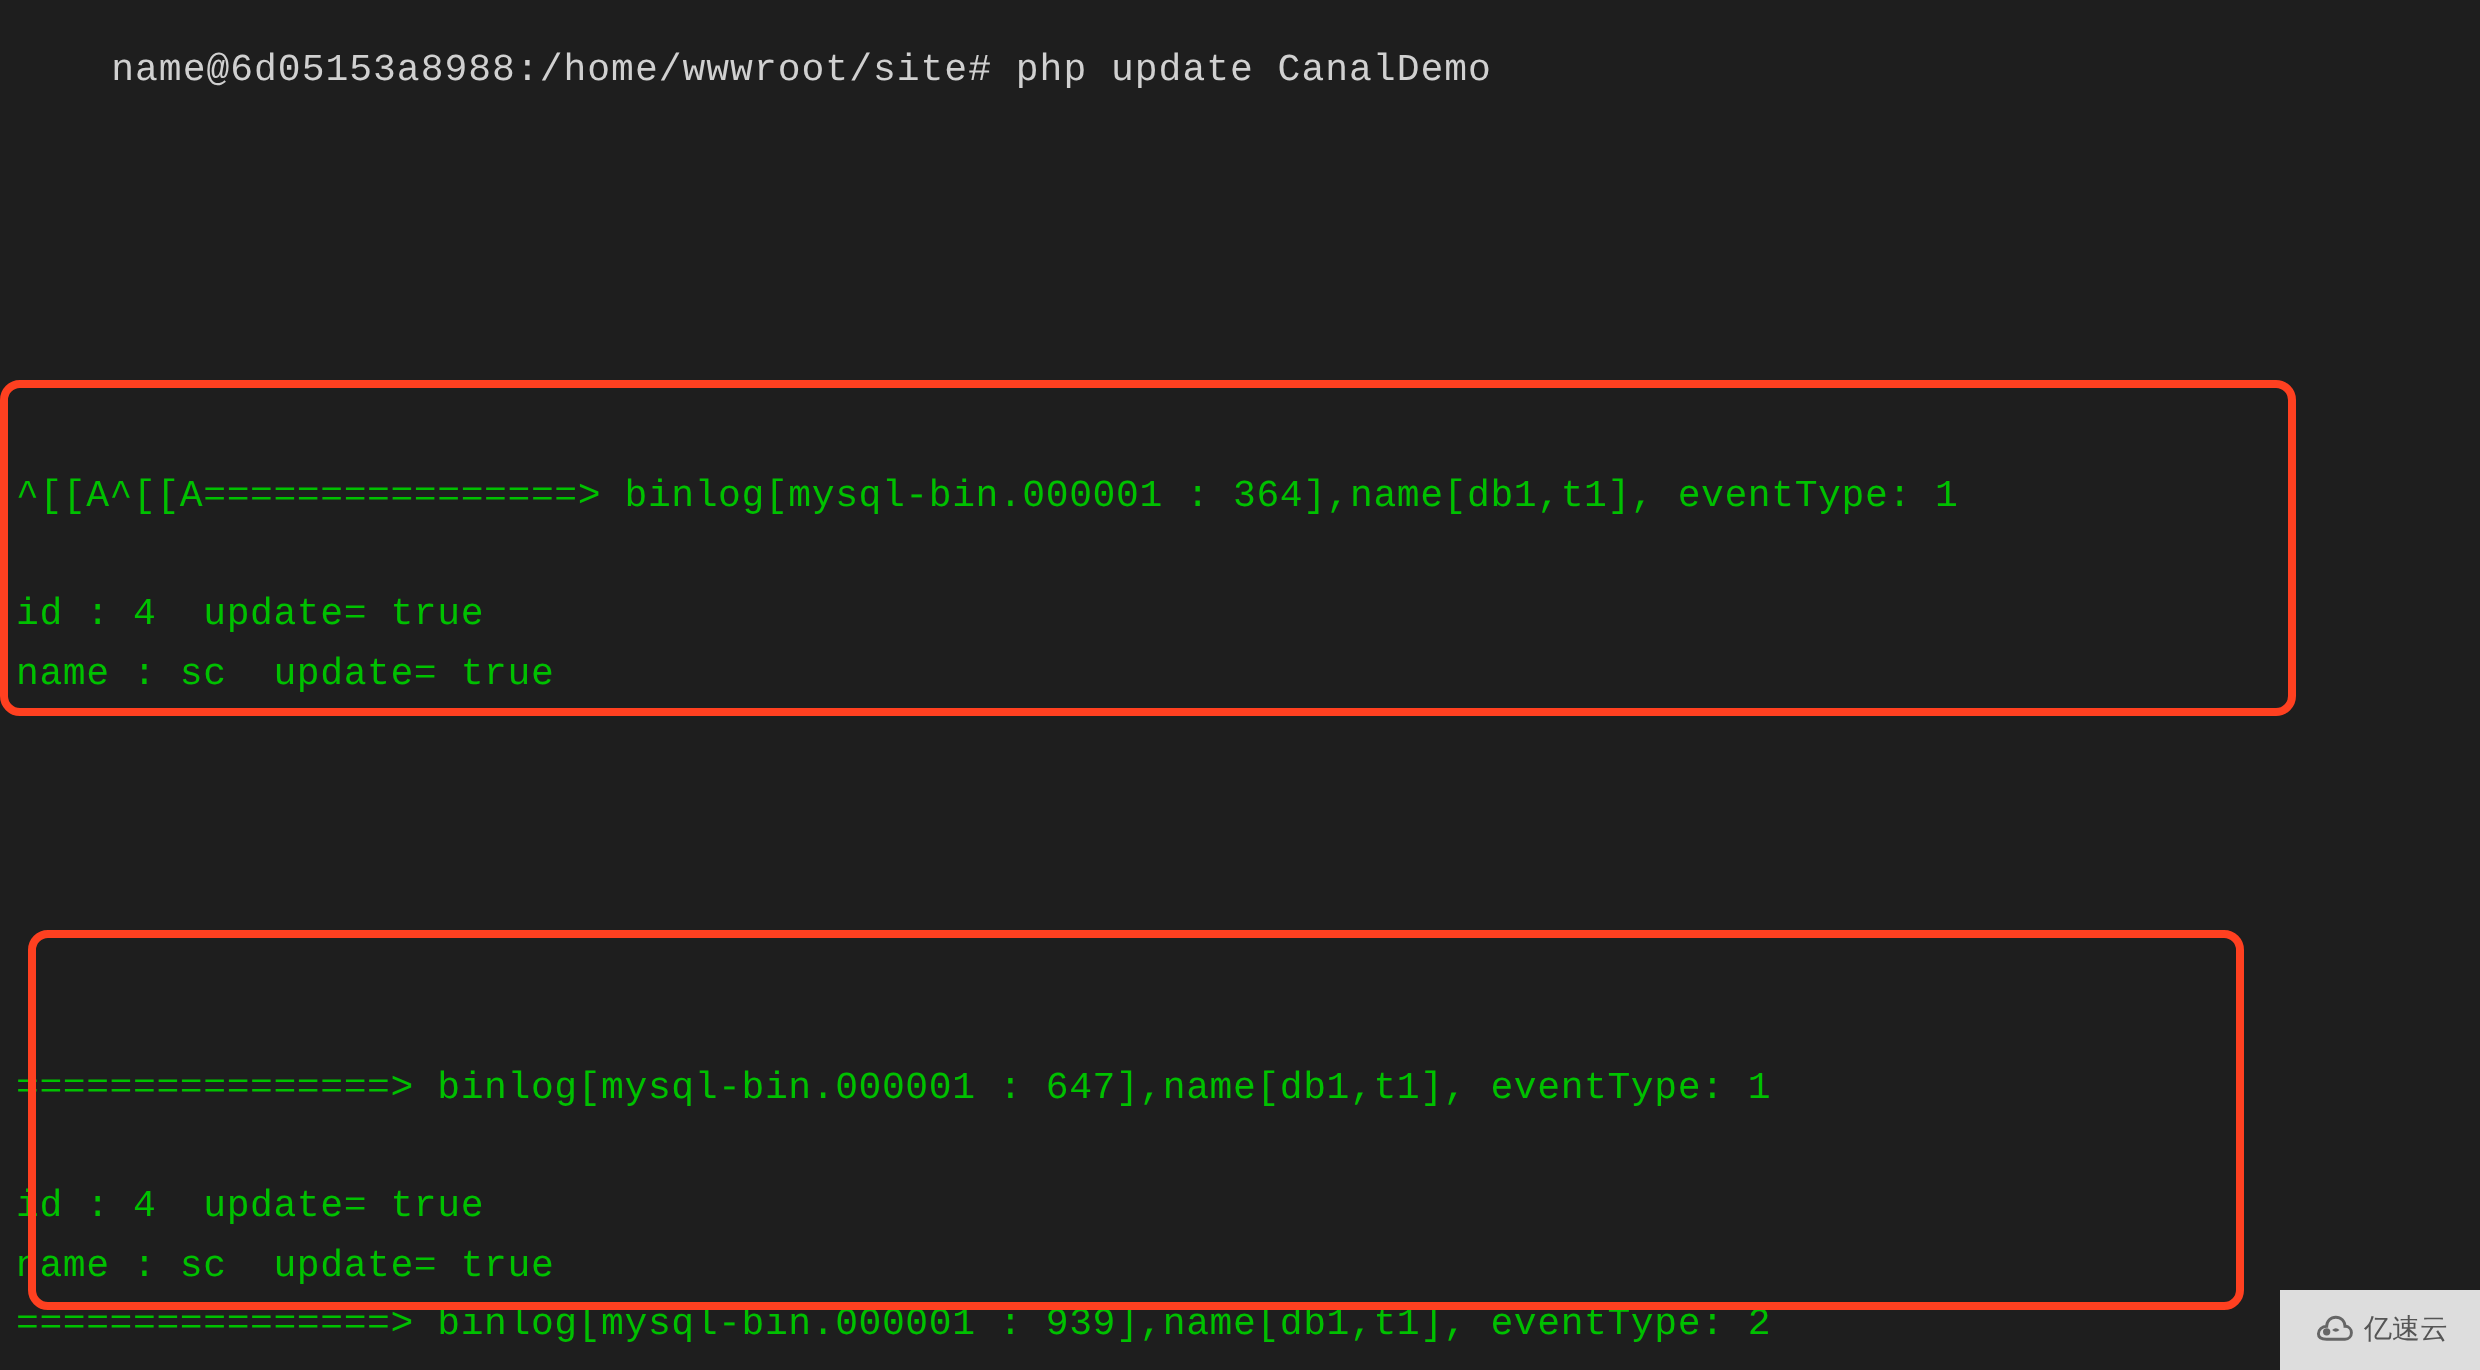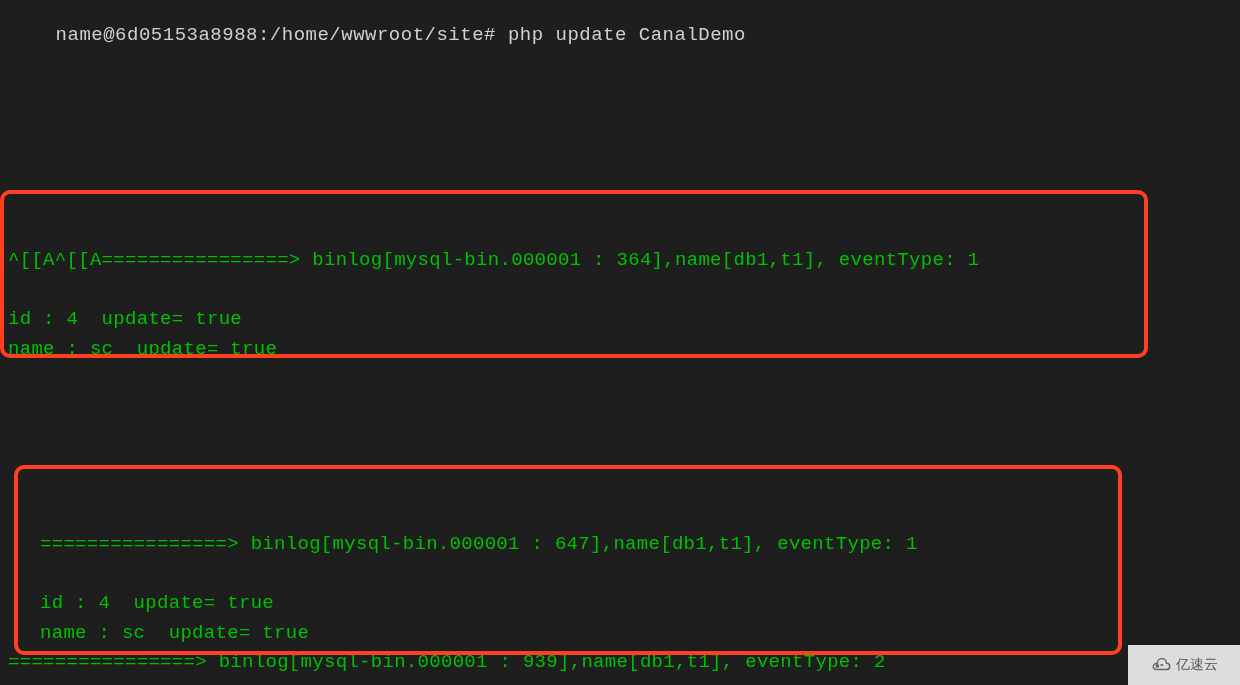--- a/index.html
+++ b/index.html
@@ -58,38 +58,36 @@
       color: #00c000;
       padding: 0 8px;
       white-space: pre;
       line-height: 29.5px;
       letter-spacing: 0.3px;
     }
     .output-block-1 {
       position: absolute;
       top: 234px;
       left: 0;
-      margin-top: 12px;
     }
     .output-block-2 {
       position: absolute;
       top: 530px;
       left: 0;
-      padding-left: 32px;
     }
     .output-line-3 {
       position: absolute;
       top: 648px;
       left: 0;
     }
     .watermark {
       position: absolute;
       right: 0;
       bottom: 0;
-      width: 112px;
+      width: 100px;
       height: 40px;
       background: rgba(255,255,255,0.85);
       display: flex;
       align-items: center;
       justify-content: center;
       gap: 4px;
     }
     .watermark-icon {
       width: 22px;
       height: 18px;

